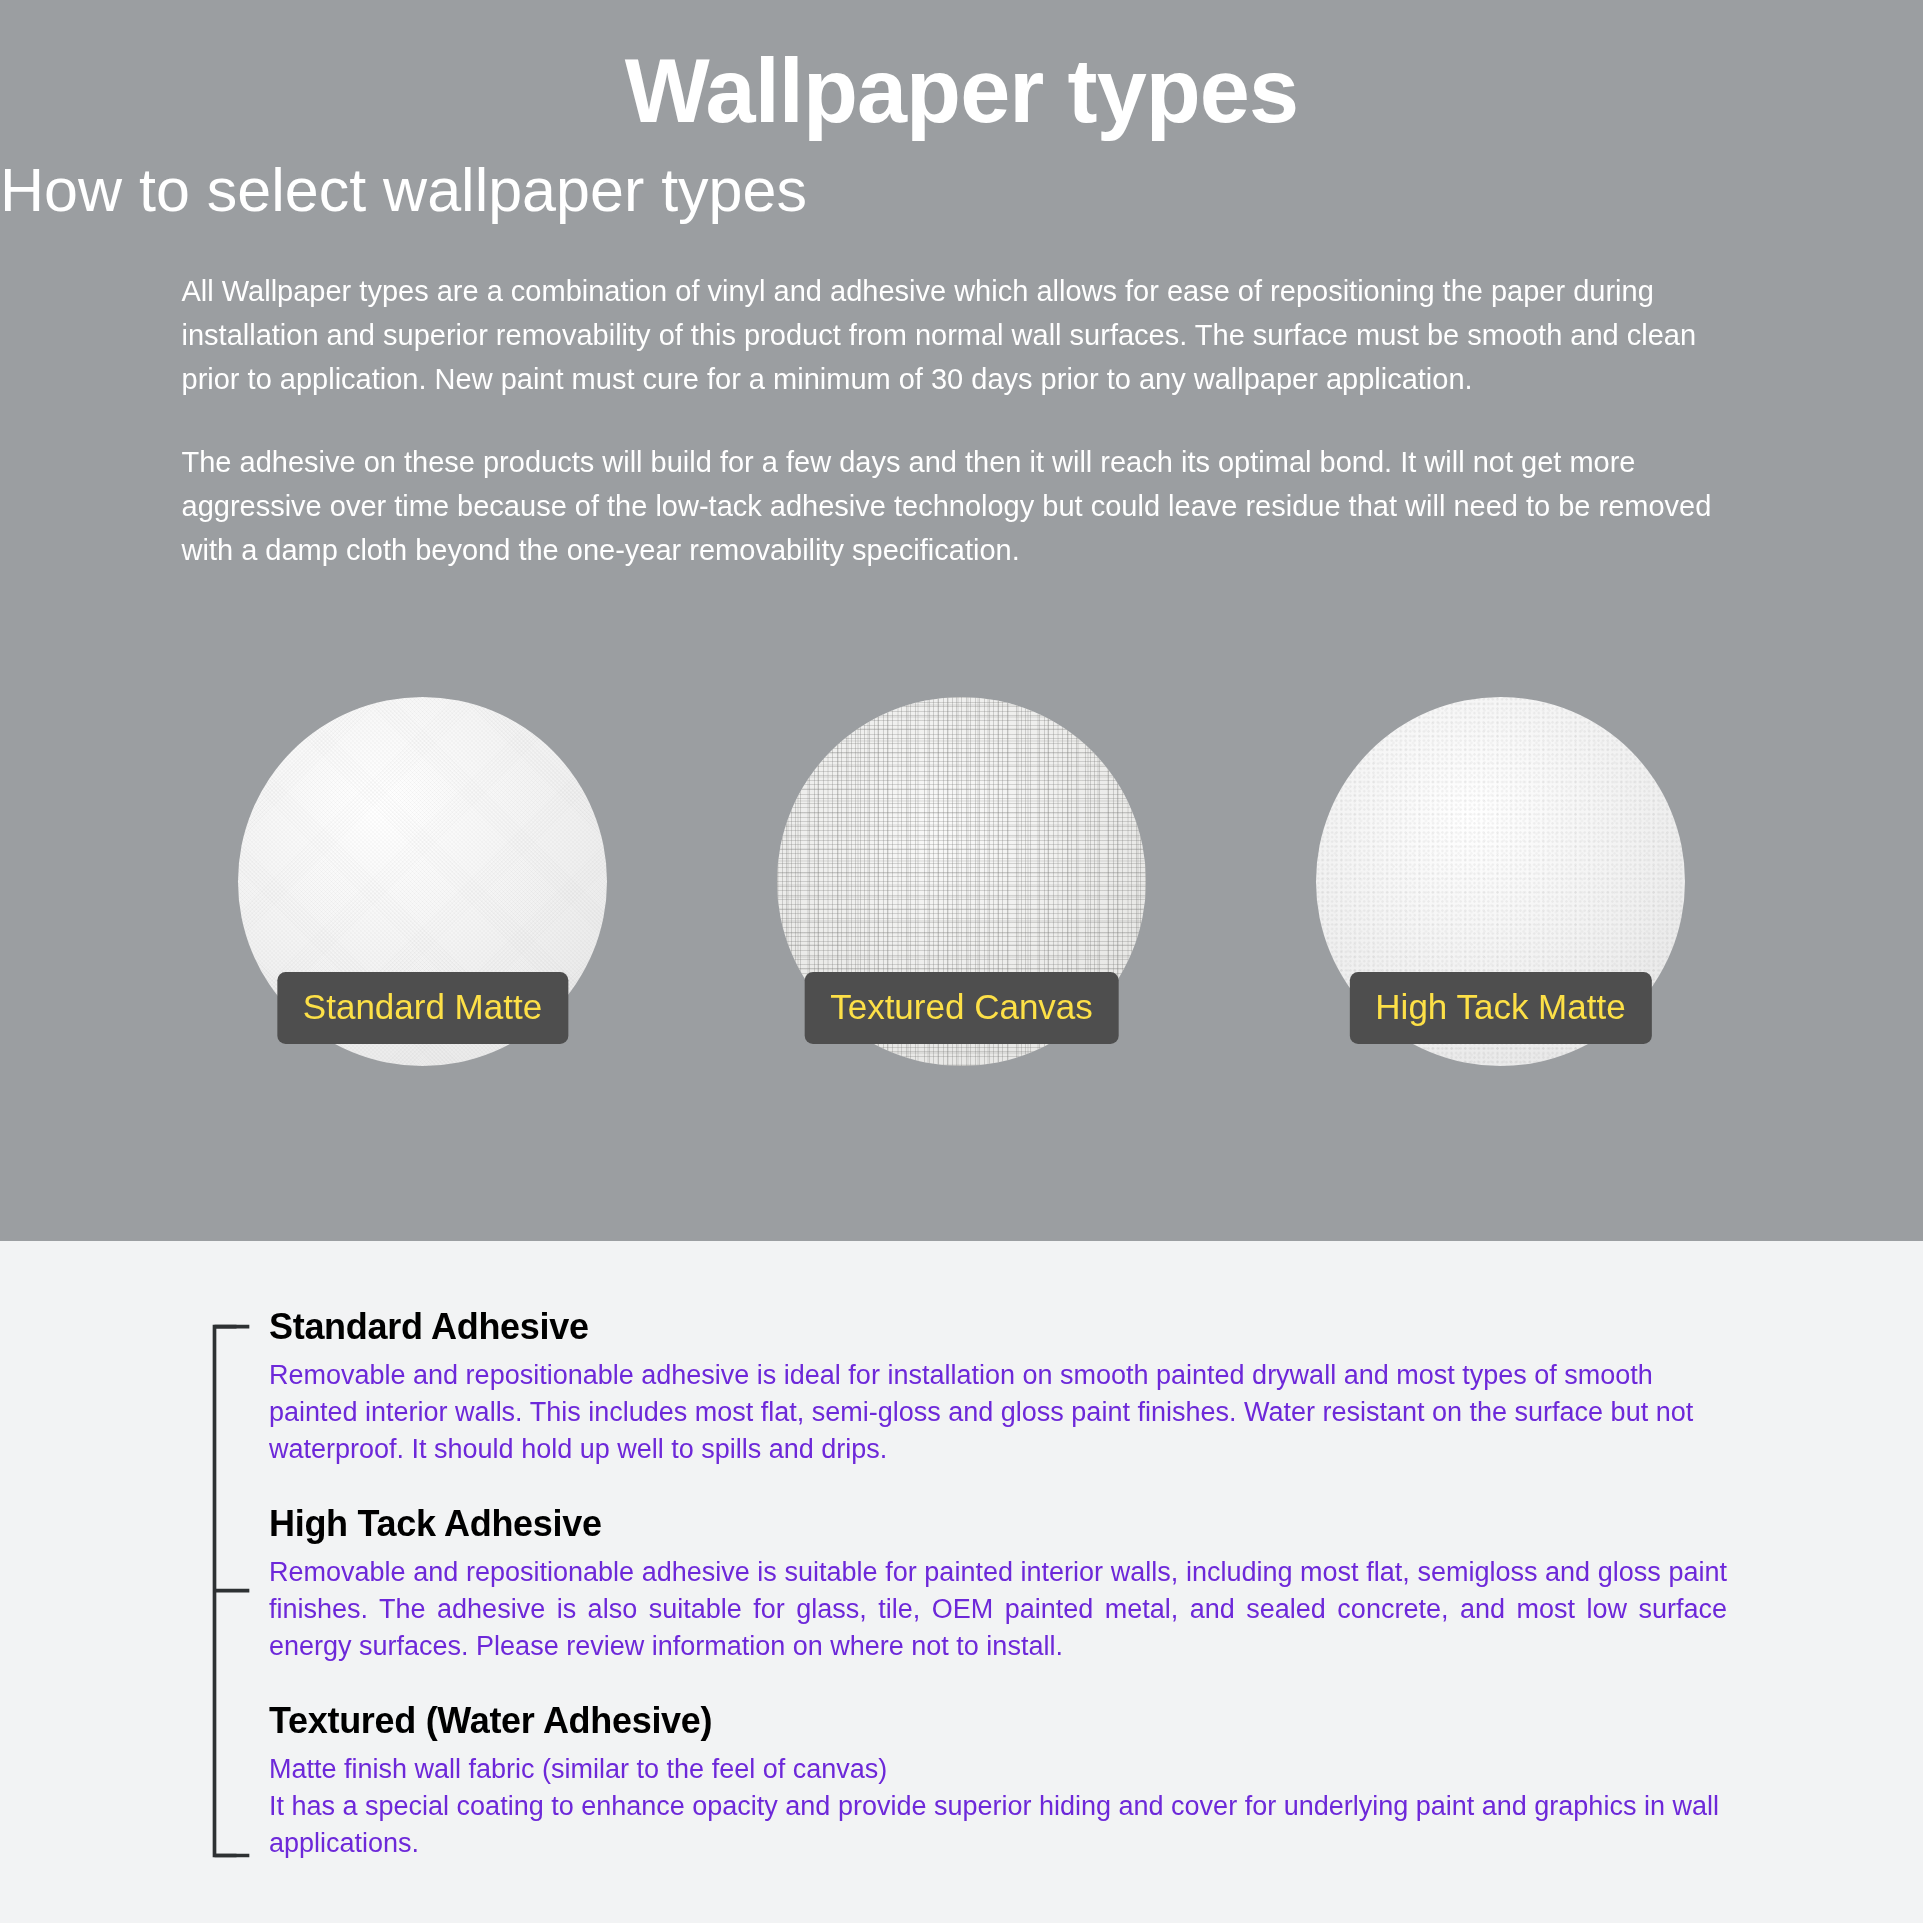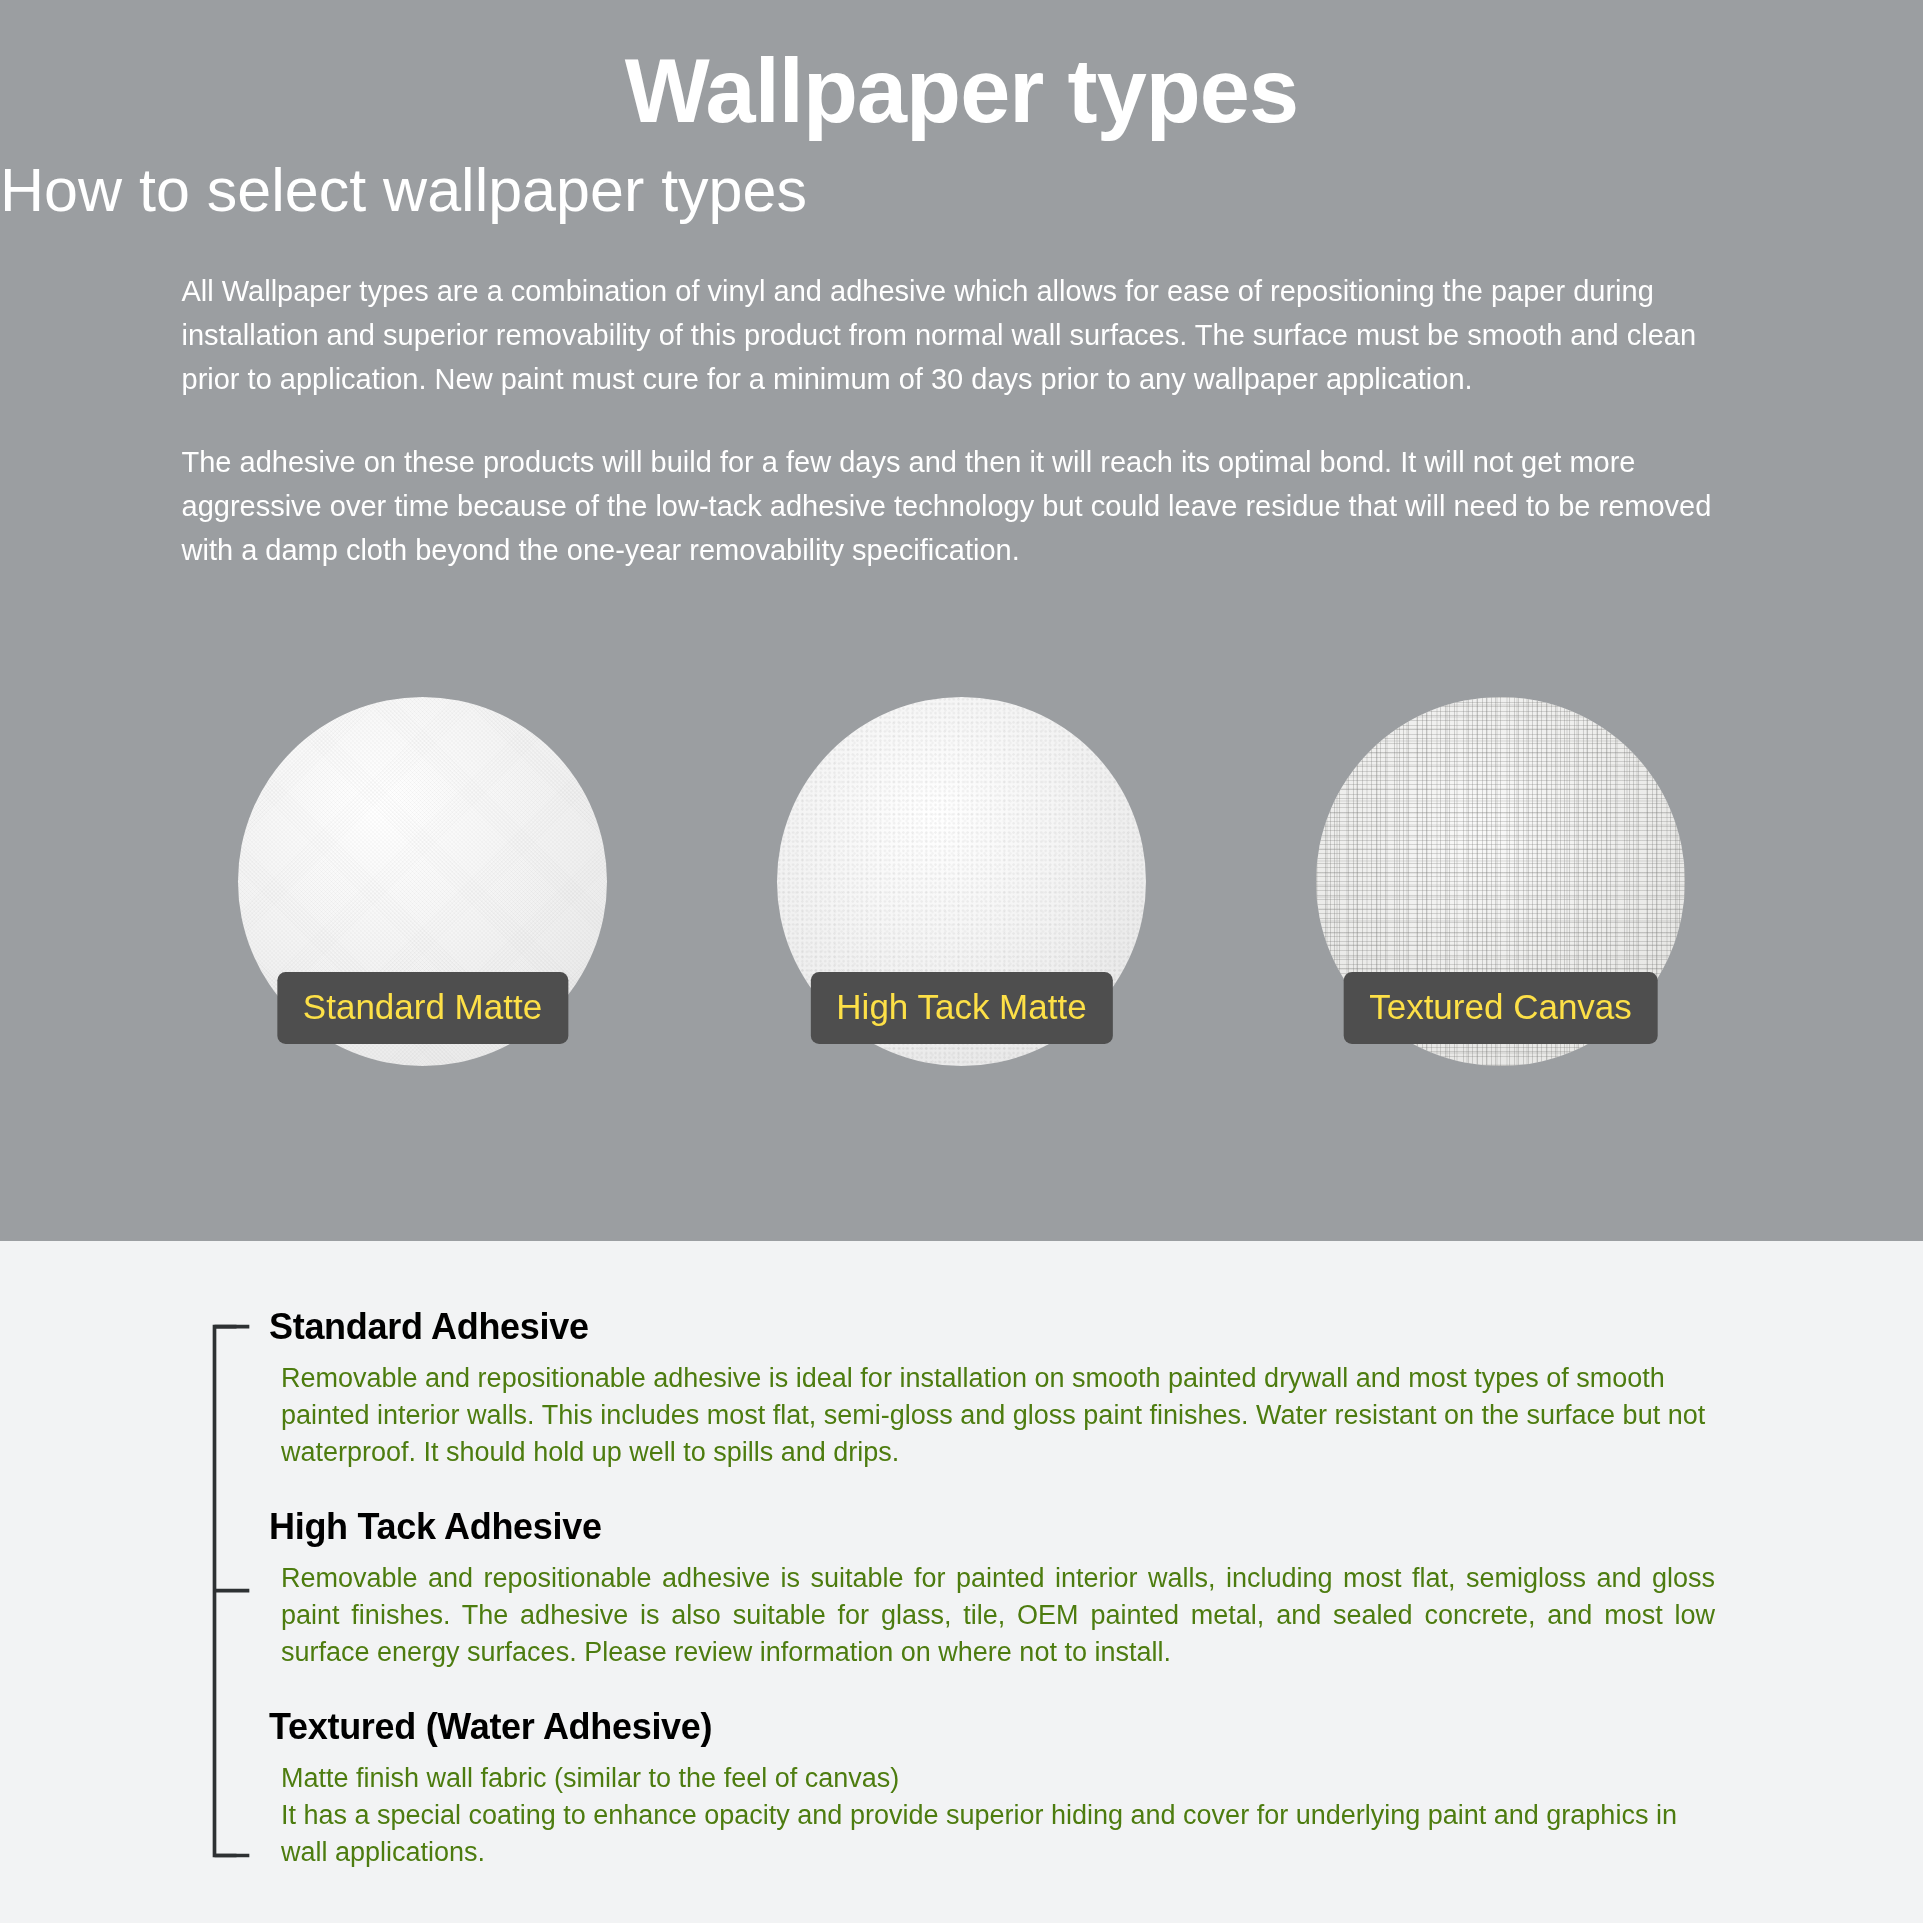--- a/index.html
+++ b/index.html
@@ -175,22 +175,22 @@
   .section-title {
     font-size: 36px;
     font-weight: bold;
     color: #000000;
     margin: 0 0 9.2px 0;
     letter-spacing: -0.3px;
   }
   .section-body {
     font-size: 27px;
     line-height: 1.37;
-    color: #4d7c0f;
-    margin: 12px;
+    color: #6d28d9;
+    margin: 0;
   }
   .justified {
     text-align: justify;
   }
 </style>
 </head>
 <body>
 
 <div class="page">
 
@@ -205,27 +205,27 @@
   </section>
 
   <div class="swatches">
 
     <div class="swatch">
       <div class="swatch-disc tex-standard"></div>
       <div class="swatch-label">Standard Matte</div>
     </div>
 
     <div class="swatch">
+      <div class="swatch-disc tex-canvas"></div>
+      <div class="swatch-label">Textured Canvas</div>
+    </div>
+
+    <div class="swatch">
       <div class="swatch-disc tex-hightack"></div>
       <div class="swatch-label">High Tack Matte</div>
-    </div>
-
-    <div class="swatch">
-      <div class="swatch-disc tex-canvas"></div>
-      <div class="swatch-label">Textured Canvas</div>
     </div>
 
   </div>
 
   <section class="details">
 
     <svg class="bracket" viewBox="0 0 60 585">
       <path d="M30 4 L6 4 L6 581 L30 581" fill="none" stroke="#2e3133" stroke-width="4"></path>
       <line x1="6" y1="4" x2="44" y2="4" stroke="#2e3133" stroke-width="4"></line>
       <line x1="6" y1="292" x2="44" y2="292" stroke="#2e3133" stroke-width="4"></line>

